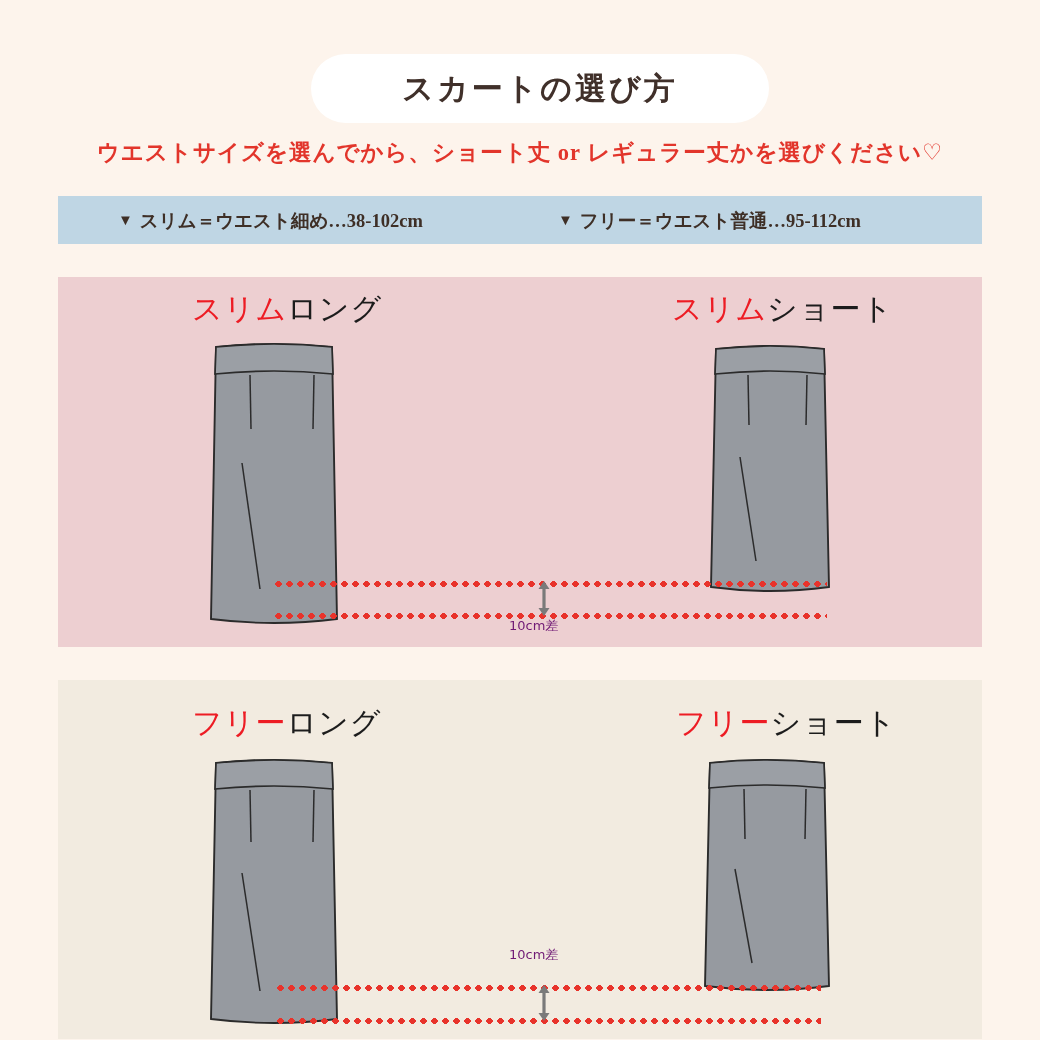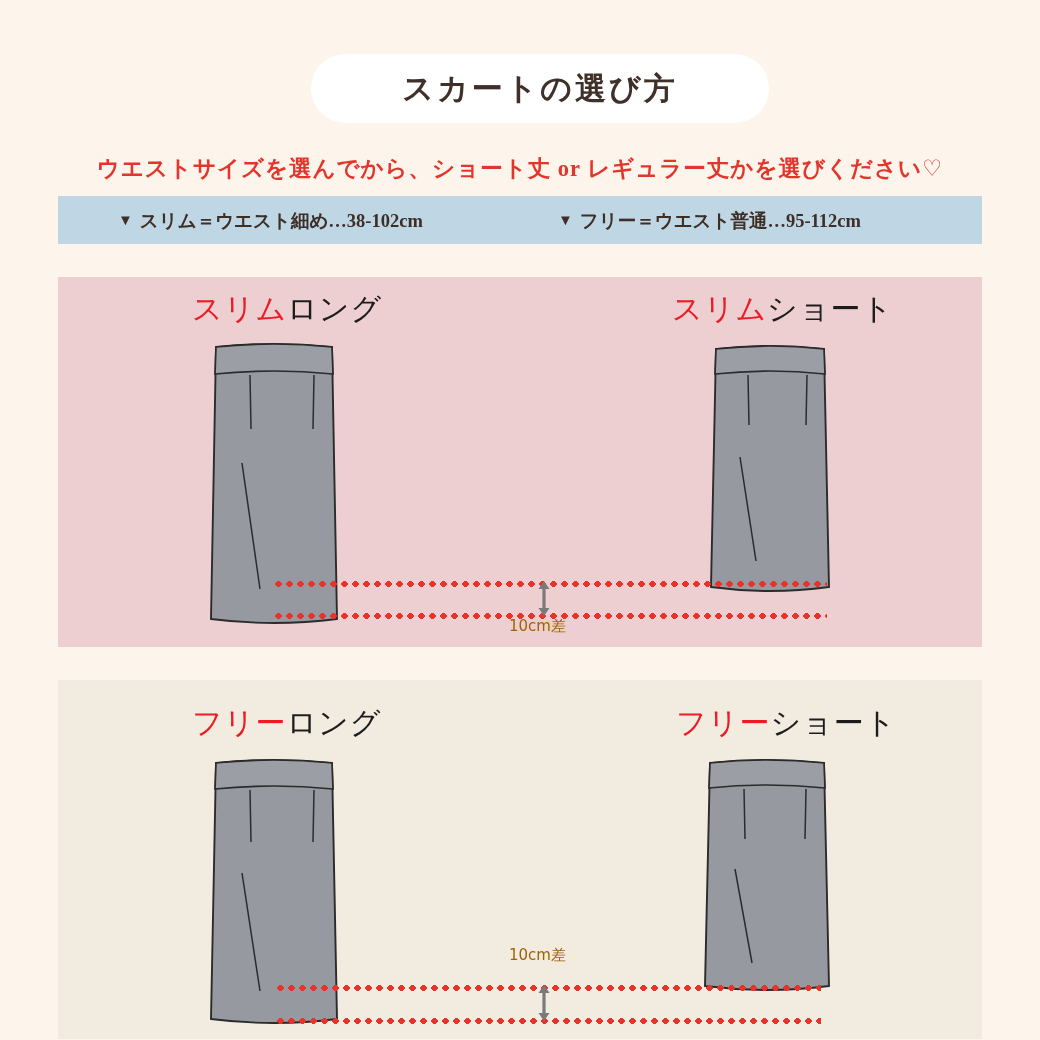--- a/index.html
+++ b/index.html
@@ -19,21 +19,21 @@
     display:flex;align-items:center;justify-content:center;
   }
   .title-text{
     font-family:"Liberation Serif","DejaVu Serif",serif;
     font-weight:bold;font-size:31px;color:#40302A;letter-spacing:3px;
     white-space:nowrap;
   }
 
   
   .subtitle{
-    position:absolute;left:0;top:128px;width:1040px;text-align:center;
+    position:absolute;left:0;top:112px;width:1040px;text-align:center;
     font-family:"Liberation Serif","DejaVu Serif",serif;
     font-weight:bold;font-size:22.5px;color:#E2352B;letter-spacing:1px;
     white-space:nowrap;
   }
 
   
   .blue-band{
     position:absolute;left:58px;top:171px;width:924px;height:48px;
     background:#BFD6E4;
     display:flex;align-items:center;
@@ -88,21 +88,21 @@
 
   
   .arrow{position:absolute;}
   .a-pink{left:536px;top:556px;width:16px;height:35px;}
   .a-beige{left:536px;top:960px;width:16px;height:36px;}
 
   
   .diff{
     position:absolute;
     font-family:"DejaVu Sans","Liberation Sans",sans-serif;
-    font-size:15px;color:#a16207;white-space:nowrap;
+    font-size:13px;color:#701a75;white-space:nowrap;
   }
   .diff-pink{left:509px;top:592px;}
   .diff-beige{left:509px;top:921px;}
 </style>
 </head>
 <body>
 
 <div class="stage">
 
   <div class="title-pill">

